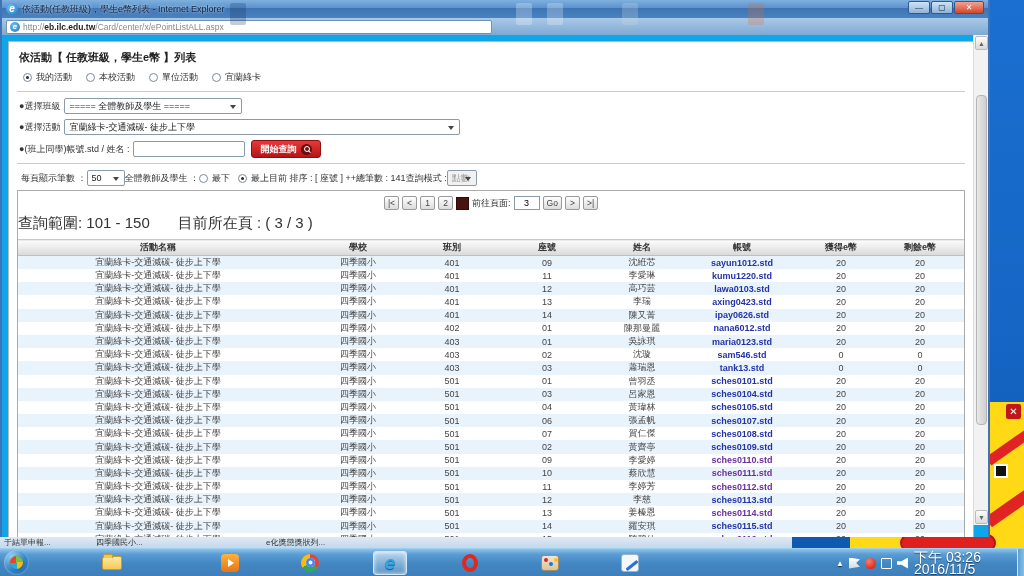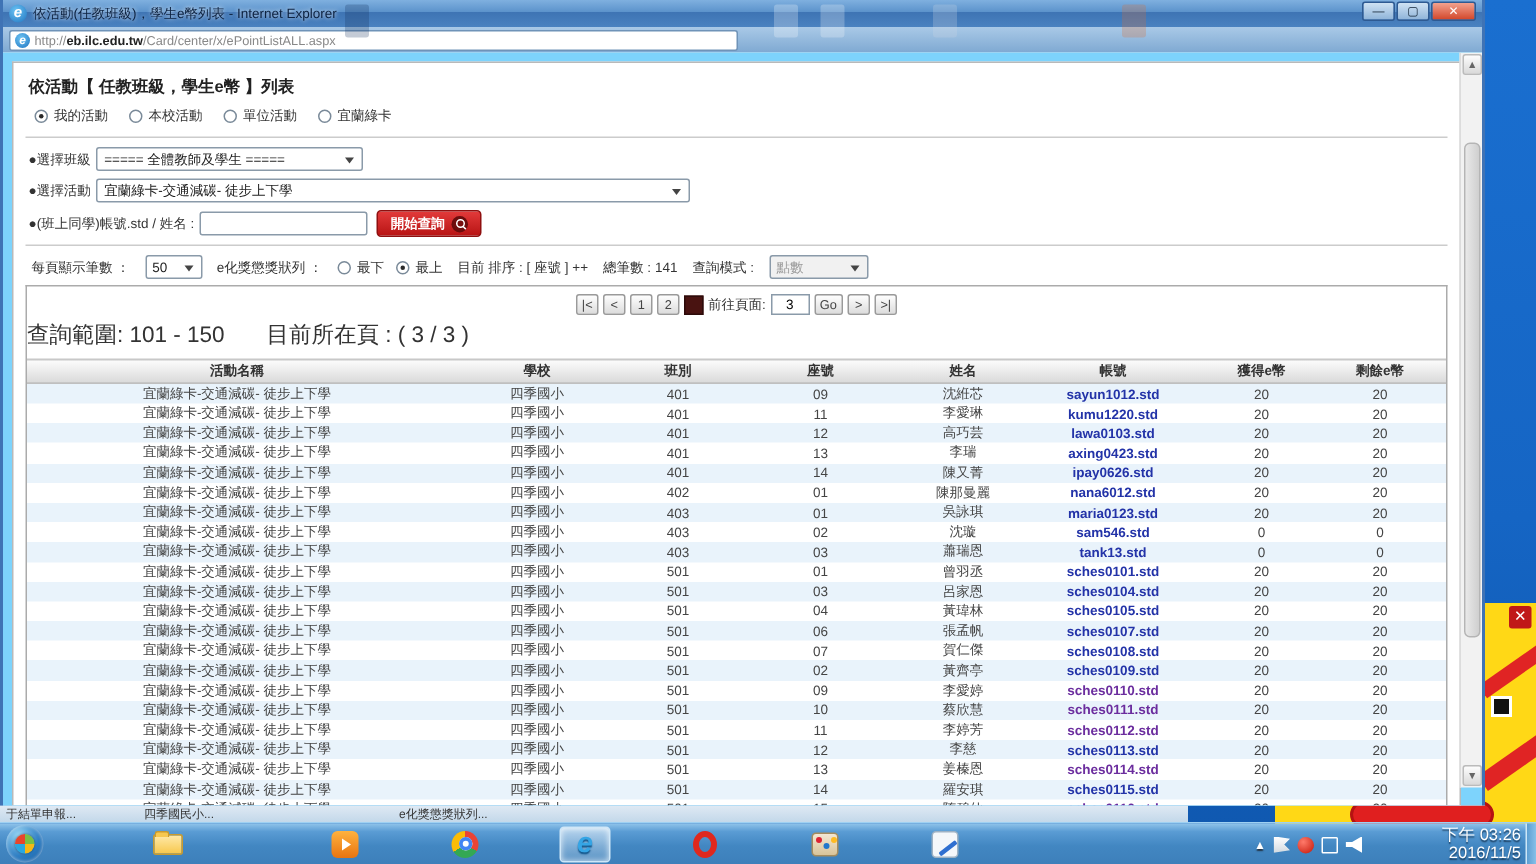--- a/index.html
+++ b/index.html
@@ -30,49 +30,49 @@
   .winbtns { position:absolute; right:4px; top:1px; display:flex; }
   .wbtn { width:22px; height:13px; border:1px solid #2e5a92; border-radius:2px; background:linear-gradient(180deg,#cfe2f3,#8fb4d9); color:#123; font-size:8px; line-height:11px; text-align:center; margin-left:1px; cursor:pointer; }
   .wbtn.close { width:30px; background:linear-gradient(180deg,#f3a28e,#d2472b); color:#fff; font-weight:bold; }
 
   .addrbar { height:17px; background:linear-gradient(180deg,#a9c9e7,#7fa9d2); display:flex; align-items:center; padding:0 4px; }
   .urlbox { display:flex; align-items:center; width:486px; height:14px; background:#fff; border:1px solid #6f93b8; border-radius:2px; padding:0 3px; }
   .ie-sm { width:10px; height:10px; border-radius:50%; background:radial-gradient(circle at 40% 35%,#6cc4f4,#1f74c0); color:#fff; font-size:8px; font-weight:bold; font-style:italic; line-height:10px; text-align:center; margin-right:3px; flex:none; }
   .url { font-size:8.5px; color:#888; white-space:nowrap; }
   .url b { color:#222; font-weight:bold; }
 
-  .content { position:relative; height:502px; background:#7dd3fc; overflow:hidden; }
+  .content { position:relative; height:502px; background:#0ea5e9; overflow:hidden; }
 
   
   .scrollbar { position:absolute; right:0; top:0; width:15px; height:490px; background:#f2f2f2; border-left:1px solid #dcdcdc; }
   .sb-btn { position:absolute; left:1px; width:13px; height:14px; background:linear-gradient(180deg,#fdfdfd,#d9d9d9); border:1px solid #bbb; border-radius:2px; color:#666; font-size:7px; text-align:center; line-height:13px; cursor:pointer; }
   .sb-up { top:1px; } .sb-dn { bottom:1px; }
   .sb-thumb { position:absolute; left:2px; top:60px; width:11px; height:330px; background:linear-gradient(90deg,#e9e9e9,#cfcfcf); border:1px solid #b5b5b5; border-radius:4px; }
 
   
   .page-frame { position:absolute; left:6px; top:6px; width:966px; height:496px; border:1px solid #b9b9b9; border-bottom:none; background:#fff; padding:6px 8px 0 8px; overflow:hidden; }
   .pg-title { font-size:11px; font-weight:bold; color:#222; margin:2px 0 6px 2px; }
   .radio-row { display:flex; align-items:center; gap:14px; margin:0 0 7px 6px; }
   .radio { display:flex; align-items:center; gap:4px; font-size:9px; color:#333; cursor:pointer; }
   .rdot { width:9px; height:9px; border:1px solid #7a8a99; border-radius:50%; background:#fff; position:relative; flex:none; }
   .radio.on .rdot::after { content:""; position:absolute; left:2px; top:2px; width:3px; height:3px; border-radius:50%; background:#2a2a2a; }
   .divider { height:1px; background:#ccc; margin:4px 0 6px 0; }
   .field-row { display:flex; align-items:center; margin:0 0 5px 2px; font-size:9px; color:#333; }
   .field-row .lbl { margin-right:4px; white-space:nowrap; }
   .select { position:relative; height:16px; border:1px solid #8a9aa9; background:#fff; font-size:9px; color:#222; line-height:14px; padding:0 18px 0 4px; border-radius:2px; cursor:pointer; white-space:nowrap; }
   .select::after { content:""; position:absolute; right:5px; top:6px; border:3px solid transparent; border-top:4px solid #444; }
   .select.dis { color:#9a9a9a; background:#f1f1f1; }
-  .sel-activity { width:396px; } .sel-class { width:178px; } .sel-pp { width:38px; } .sel-mode { width:66px; }
+  .sel-activity { width:396px; } .sel-class { width:178px; } .sel-pp { width:38px; } .sel-mode { width:30px; }
   .txt-input { height:16px; border:1px solid #8a9aa9; background:#fff; width:112px; border-radius:2px; }
   .btn-query { display:flex; align-items:center; gap:5px; height:18px; margin-left:6px; padding:0 8px; background:linear-gradient(180deg,#e23a3a,#b81414); border:1px solid #8f0f0f; border-radius:3px; color:#fff; font-size:9px; font-weight:bold; cursor:pointer; }
   .mag { position:relative; width:11px; height:11px; flex:none; background:radial-gradient(circle at 50% 50%,#7e1010,#5d0a0a); border-radius:50%; }
   .mag::before { content:""; position:absolute; left:2.5px; top:2px; width:4px; height:4px; border:1.2px solid #fff; border-radius:50%; }
   .mag::after { content:""; position:absolute; left:7px; top:7px; width:2.5px; height:1.2px; background:#fff; transform:rotate(45deg); }
 
-  .controls-row { display:flex; align-items:center; gap:10px; font-size:9px; color:#333; margin:3px 0 4px 4px; white-space:nowrap; }
+  .controls-row { display:flex; align-items:center; font-size:9px; color:#333; margin:3px 0 4px 4px; white-space:nowrap; }
   .controls-row b { font-weight:normal; }
 
   .results-box { border:1px solid #ababab; border-bottom:none; margin-top:3px; height:380px; overflow:hidden; }
   .pager-row { display:flex; align-items:center; justify-content:center; gap:3px; margin:5px 0 4px 0; font-size:9px; color:#333; }
   .pbtn { min-width:15px; height:14px; padding:0 3px; background:linear-gradient(180deg,#fefefe,#dcdcdc); border:1px solid #9a9a9a; border-radius:2px; font-size:8.5px; color:#444; line-height:12px; text-align:center; cursor:pointer; }
   .cur-square { width:13px; height:13px; background:#491311; border:1px solid #2d0b0a; cursor:default; }
   .goto-input { width:26px; height:14px; border:1px solid #8a9aa9; font-size:9px; text-align:center; }
   .range-row { display:flex; justify-content:flex-start; gap:28px; font-size:15px; color:#333; margin-bottom:6px; }
 
   table.grid { border-collapse:collapse; width:948px; table-layout:fixed; }
@@ -102,21 +102,21 @@
   .ico-pen { width:18px; height:18px; background:#f4f7fa; border:1px solid #9eb2c4; border-radius:3px; position:relative; }
   .ico-pen::after { content:""; position:absolute; left:3px; top:9px; width:14px; height:3px; background:#2f6fd0; transform:rotate(-38deg); border-radius:1px; }
 
   .tray { position:absolute; right:116px; top:0; height:28px; display:flex; align-items:center; gap:5px; }
   .tray-chevron { color:#fff; font-size:8px; cursor:pointer; text-shadow:0 1px 1px #234; }
   .tray-ico { width:11px; height:11px; cursor:pointer; }
   .ti-flag { background:linear-gradient(180deg,#fefefe,#cfd8df); clip-path:polygon(0 0,100% 15%,65% 50%,100% 85%,0 100%,0 0); }
   .ti-red { border-radius:50%; background:radial-gradient(circle at 35% 30%,#ff7a6a,#c31507); }
   .ti-net { background:transparent; border:1.5px solid #fff; border-radius:1px; }
   .ti-vol { background:#fff; clip-path:polygon(0 35%,40% 35%,100% 0,100% 100%,40% 65%,0 65%); }
-  .clock { position:absolute; right:10px; top:2px; width:100px; text-align:right; color:#fff; font-size:11px; line-height:12px; text-shadow:0 1px 1px #1a3c5c; cursor:default; }
+  .clock { position:absolute; right:10px; top:2px; width:100px; text-align:left; color:#fff; font-size:14px; line-height:12px; text-shadow:0 1px 1px #1a3c5c; cursor:default; }
   .show-desktop { position:absolute; right:0; top:0; width:7px; height:28px; background:linear-gradient(90deg,#5d9ed2,#86c0e8); border-left:1px solid #cde7f8; cursor:pointer; }
 </style>
 </head>
 <body>
 
 <div class="screen">
 
   <div class="ad-right">
     <div class="ad-close">✕</div>
     <div class="stripe" style="left:-6px;top:40px;width:50px;height:10px;"></div>
@@ -193,21 +193,21 @@
               <span>開始查詢</span>
               <span class="mag"></span>
             </div>
         </div>
 
         <div class="divider"></div>
 
         <div class="controls-row">
           <span>每頁顯示筆數 ：</span>
           <div class="select sel-pp">50</div>
-          <span>e化獎懲獎狀列 ：</span>
+          <span>全體教師及學生 ：</span>
           <span id="position-radios" style="display:flex;gap:8px;">
               <span class="radio">
                 <span class="rdot"></span>
                 <span>最下</span>
               </span>
               <span class="radio on">
                 <span class="rdot"></span>
                 <span>最上</span>
               </span>
             </span>

